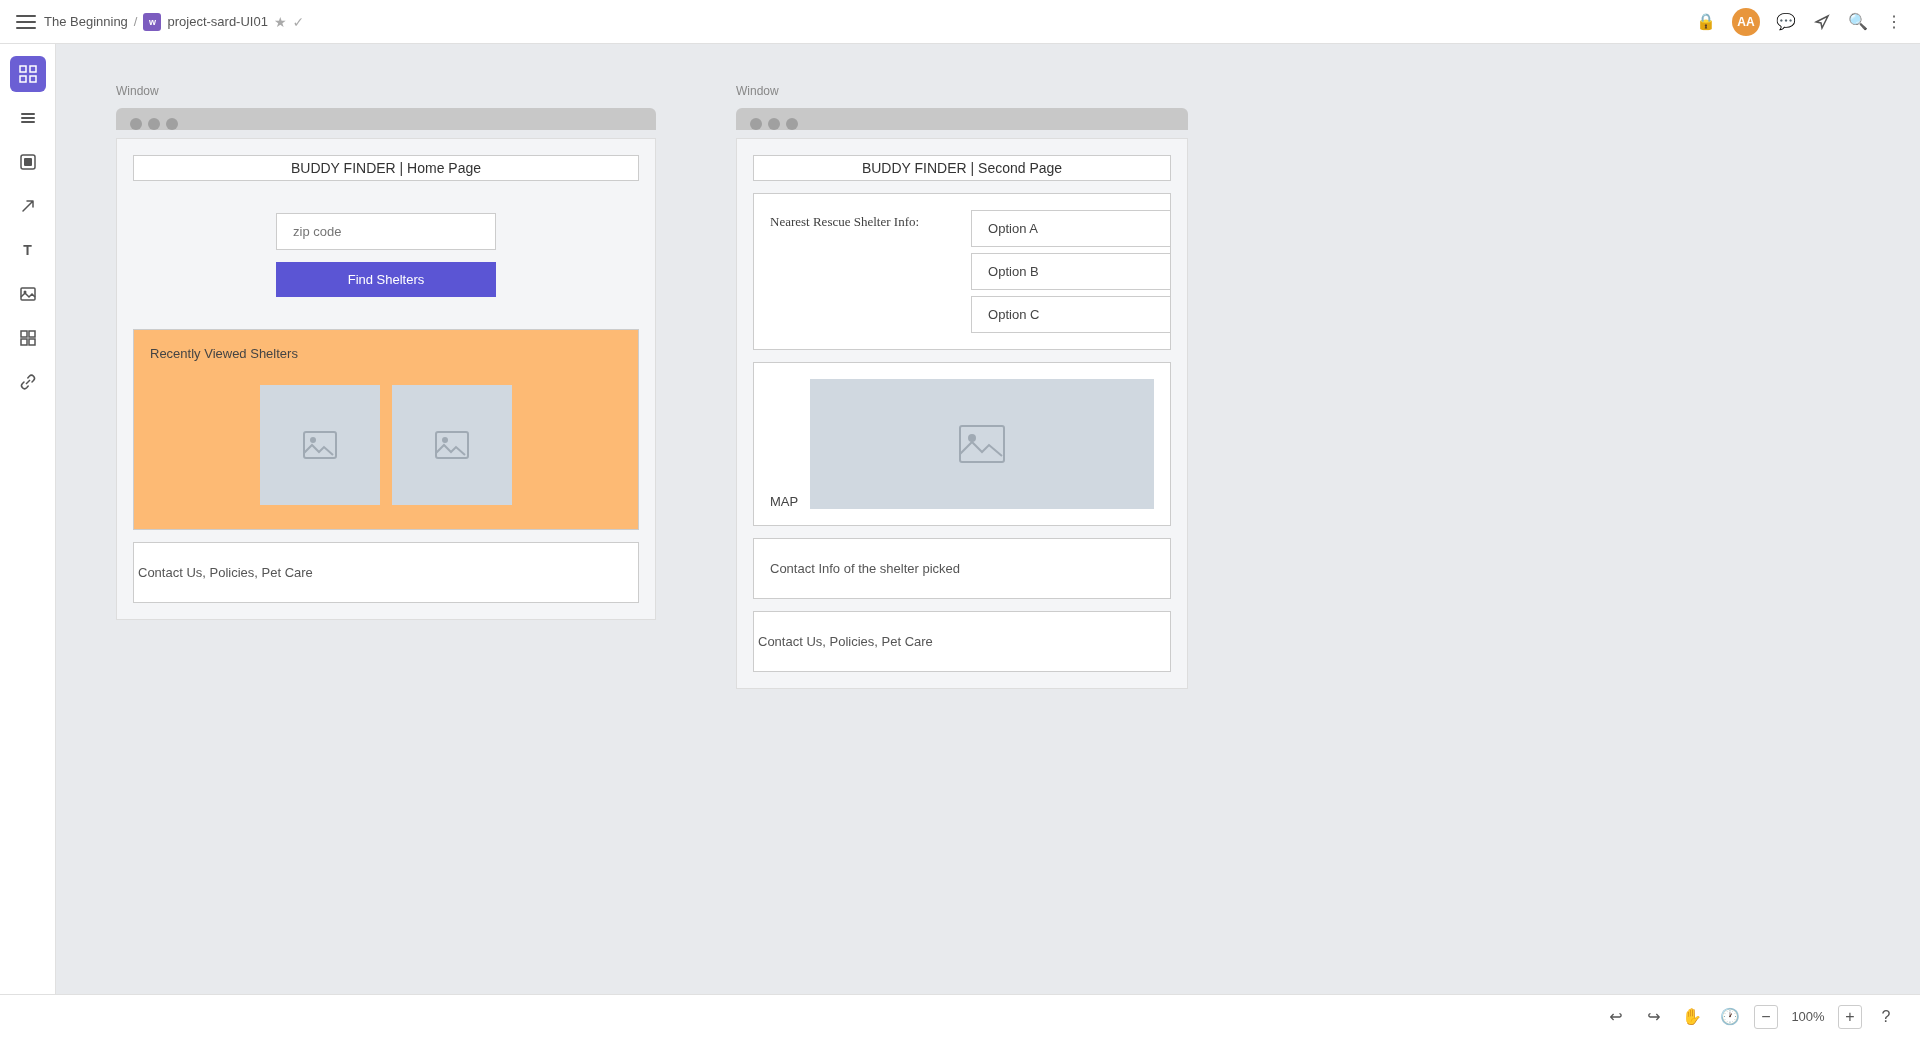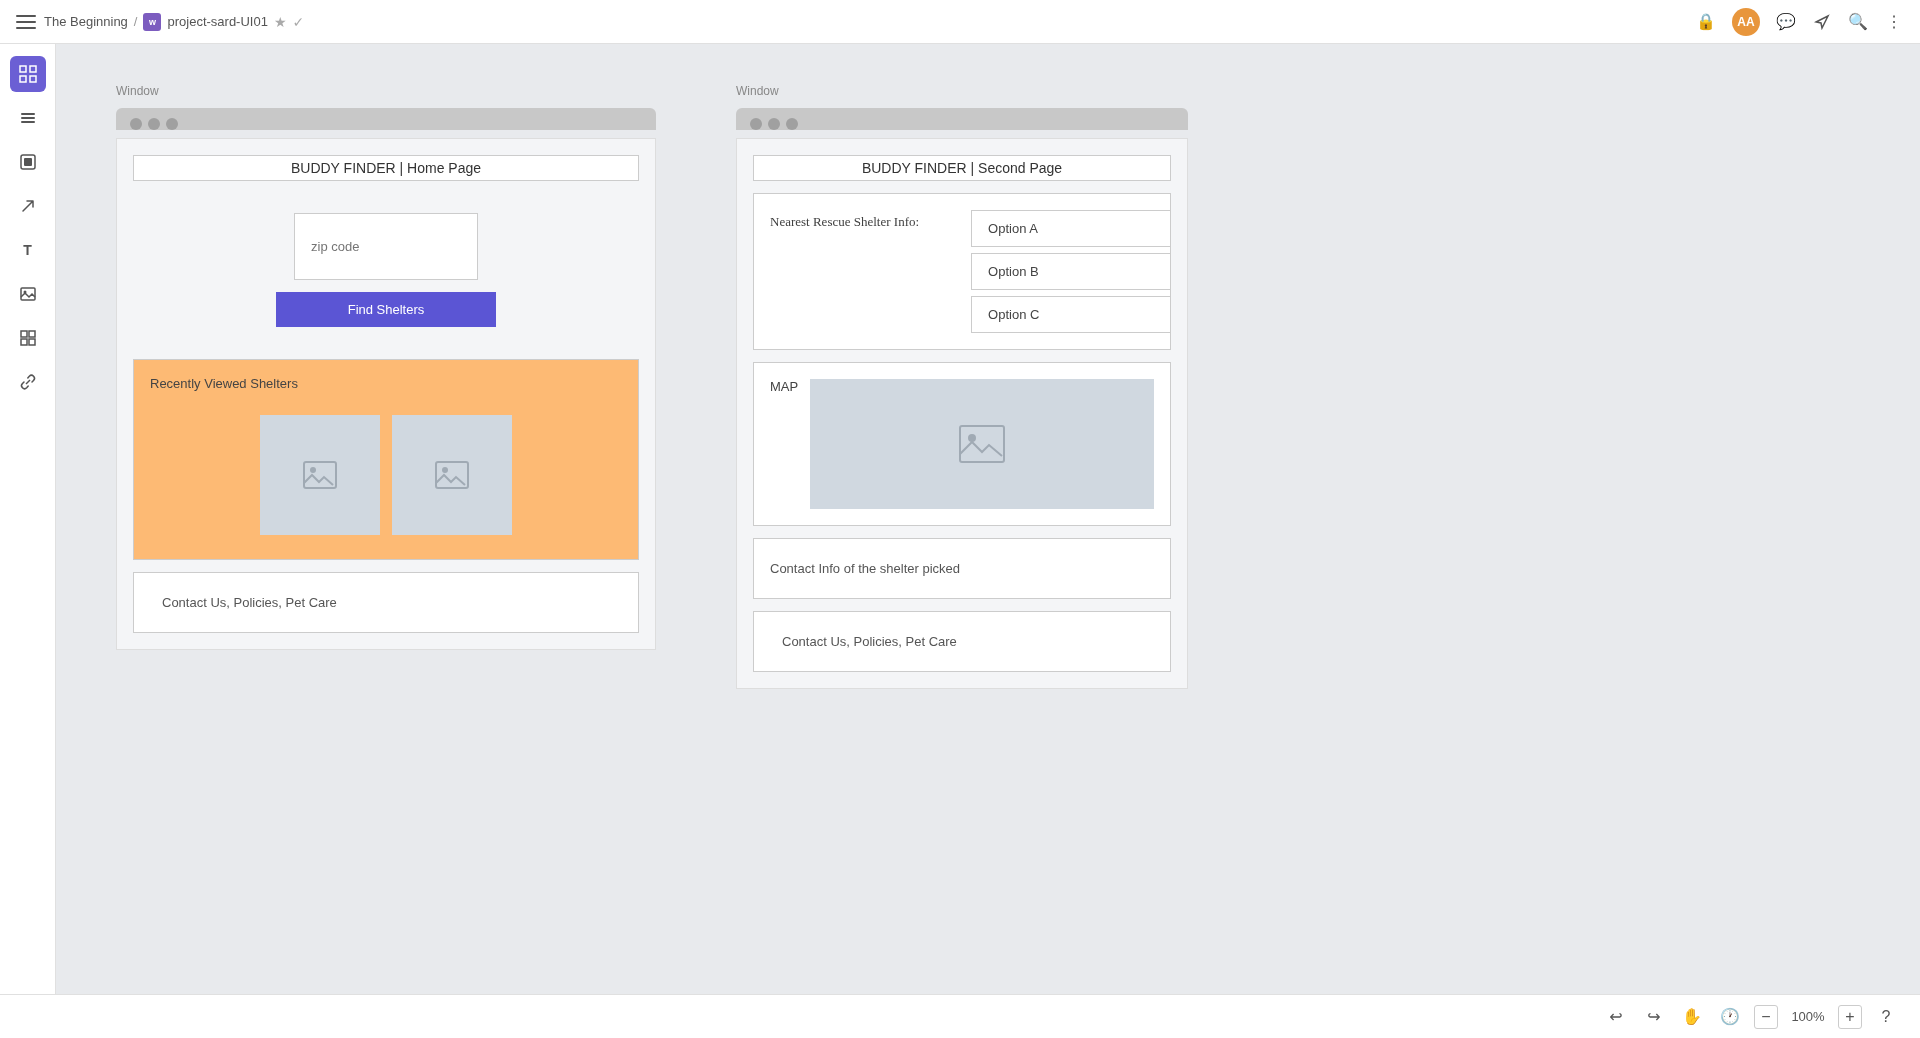--- a/index.html
+++ b/index.html
@@ -201,22 +201,22 @@
     .search-area {
       display: flex;
       flex-direction: column;
       align-items: center;
       gap: 12px;
       padding: 20px 0;
     }
     .zip-input {
       border: 1px solid #ccc;
       background: white;
-      padding: 25px 16px;
-      width: 184px;
+      padding: 10px 16px;
+      width: 220px;
       font-size: 13px;
       color: #aaa;
       outline: none;
     }
     .find-button {
       background: #5b55d4;
       color: white;
       border: none;
       padding: 10px 40px;
       font-size: 13px;
@@ -248,21 +248,21 @@
       background: #d0d8e0;
       display: flex;
       align-items: center;
       justify-content: center;
     }
 
     
     .footer-bar {
       border: 1px solid #ccc;
       background: white;
-      padding: 22px 28px;
+      padding: 22px 4px;
       font-size: 13px;
       color: #555;
     }
 
     
     .shelter-info-section {
       border: 1px solid #ccc;
       background: white;
       padding: 16px;
     }
@@ -296,21 +296,21 @@
     }
 
     
     .map-section {
       border: 1px solid #ccc;
       background: white;
       padding: 16px;
     }
     .map-inner {
       display: flex;
-      align-items: flex-start;
+      align-items: flex-end;
       gap: 12px;
     }
     .map-label {
       font-size: 13px;
       color: #444;
       font-weight: 500;
     }
     .map-placeholder {
       background: #d0d8e0;
       flex: 1;

